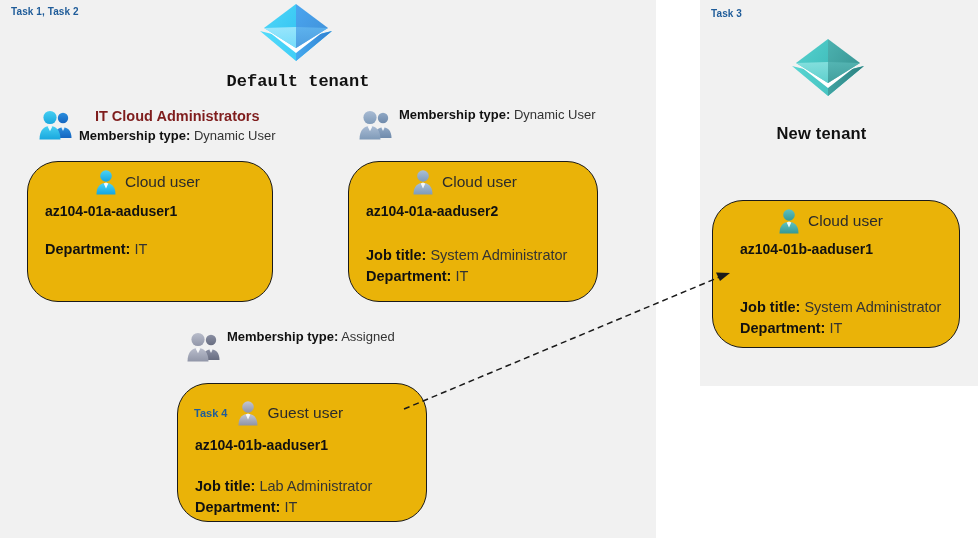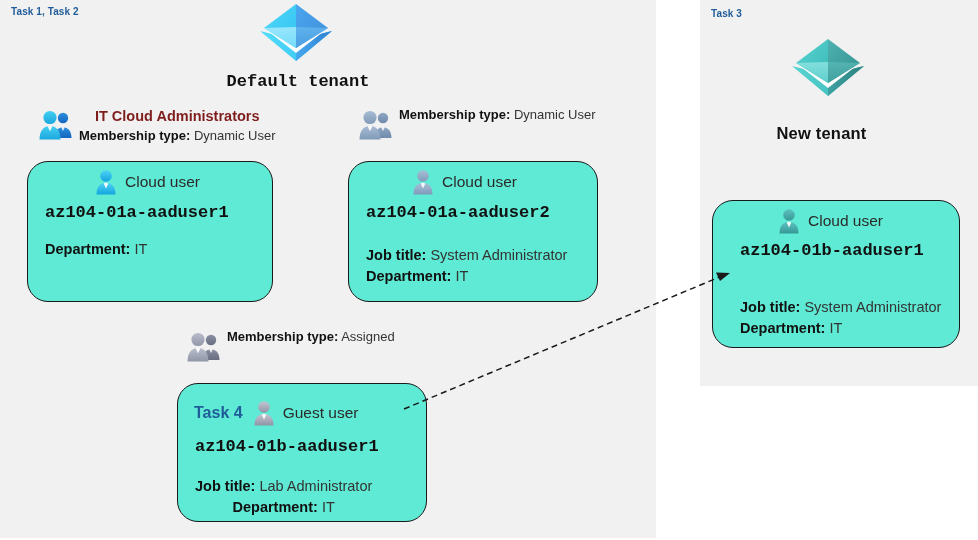--- a/index.html
+++ b/index.html
@@ -31,32 +31,32 @@
   
   .group{position:absolute;}
   .group-icon{position:absolute;left:0;top:3px;}
   .group-text{position:absolute;left:41px;top:0;white-space:nowrap;}
   .group-name{font-weight:bold;font-size:14.5px;color:#7f1d1d;line-height:1.45;text-align:center;}
   .group-meta{font-size:13px;color:#333;line-height:1.45;}
   .group-meta b{color:#111;}
 
   
   .card{
-    position:absolute;background:#5eead4;border:1.4px solid #1a1a1a;
-    border-radius:21px;box-sizing:border-box;
+    position:absolute;background:#eab308;border:1.4px solid #1a1a1a;
+    border-radius:31px;box-sizing:border-box;
   }
   .card-head{
     position:absolute;display:flex;align-items:center;gap:7px;white-space:nowrap;
   }
   .card-head .head-task{
-    color:#1f5c99;font-weight:bold;font-size:16px;margin-right:2px;
+    color:#1f5c99;font-weight:bold;font-size:11px;margin-right:2px;
   }
   .card-head .head-label{font-size:15.5px;color:#2b2b2b;}
   .card-upn{
-    position:absolute;font-weight:bold;font-size:17px;color:#111;white-space:nowrap;font-family:Liberation Mono, monospace;
+    position:absolute;font-weight:bold;font-size:14px;color:#111;white-space:nowrap;
   }
   .card-props{
     position:absolute;font-size:14.5px;color:#333;line-height:1.42;white-space:nowrap;
   }
   .card-props b{color:#111;}
   .card-props .pv{color:#333;}
 
   svg{display:block;overflow:visible;}
   #arrow-layer{position:absolute;left:0;top:0;width:978px;height:540px;pointer-events:none;}
 </style>
@@ -307,21 +307,21 @@
           </linearGradient>
         </defs>
         <circle cx="12" cy="7" r="5.8" fill="url(#gu1)"></circle>
         <path d="M2.5 25.5 C2.5 17 6.8 14 12 14 C17.2 14 21.5 17 21.5 25.5 Z" fill="url(#gu1)"></path>
         <path d="M9.7 14.5 L12 19.4 L14.3 14.5 L12 13.4 Z" fill="#f6f7fa"></path>
       </svg>
     </span>
     <span class="head-label">Guest user</span>
   </div>
   <div class="card-upn" style="left:17px;top:53px;">az104-01b-aaduser1</div>
-  <div class="card-props" style="left:17px;top:92px;text-align:center;">
+  <div class="card-props" style="left:17px;top:92px;">
     <div>
       <b>Job title:</b>
       <span class="pv">Lab Administrator</span>
     </div>
     <div>
       <b>Department:</b>
       <span class="pv">IT</span>
     </div>
   </div>
 </div>

